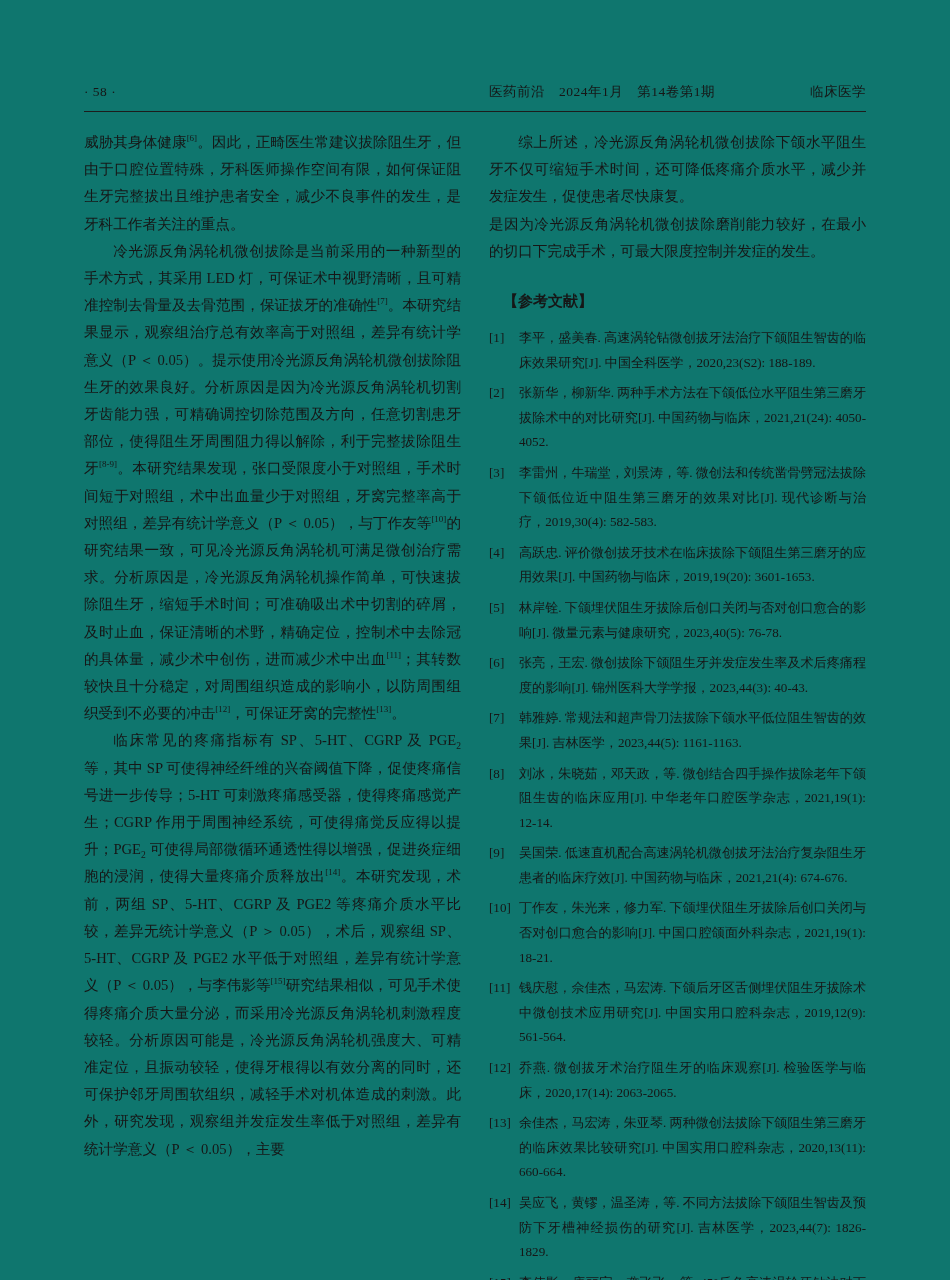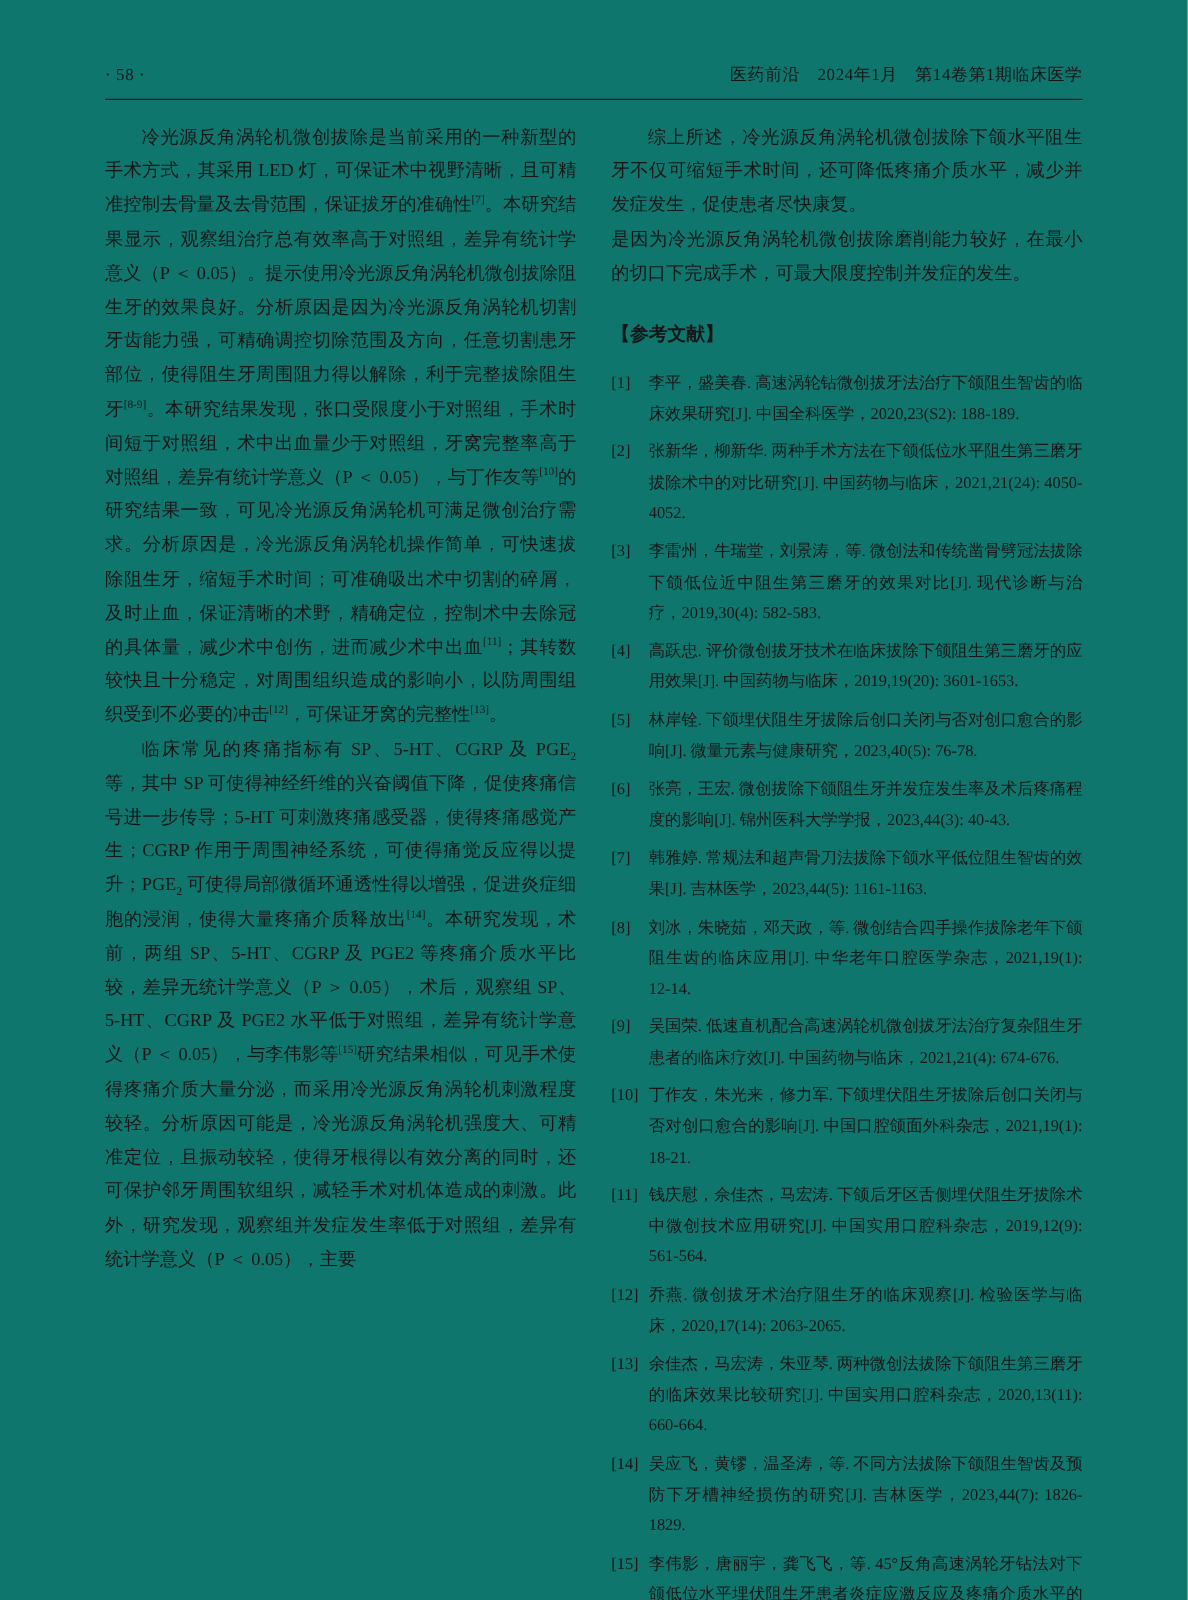--- a/index.html
+++ b/index.html
@@ -15,40 +15,40 @@
     padding: 50px 84px 40px 84px;
     background: #0f766e;
     overflow: hidden;
   }
   .header {
     display: flex; align-items: baseline;
     font-size: 13.5px; line-height: 20px;
     letter-spacing: 0.5px;
   }
   .h-left { width: 405px; }
-  .h-mid  { flex: 1; text-align: right; }
+  .h-mid  { flex: 1; text-align: left; margin-top: 32px; }
   .h-right{ text-align: left; }
   .rule { height: 1px; background: #1c1c1c; margin: 9px 0 17px 0; }
   .columns { display: flex; gap: 28px; }
   .col {
     width: 377px;
     font-size: 14.6px;
     line-height: 27.2px;
     text-align: justify;
   }
   .col p.para { margin: 0; }
   p.indent { text-indent: 2em; }
   sup.cite { font-size: 9px; vertical-align: super; line-height: 0; }
   sub { font-size: 9.5px; line-height: 0; }
   .ref-title {
-    font-family: Liberation Mono, monospace;
+    font-family: Liberation Serif, serif;
     font-weight: 700;
     font-size: 15px;
     line-height: 20px;
-    margin: 26px 0 15px 0;
+    margin: 26px 0 15px 14px;
   }
   .ref {
     display: flex;
     font-size: 13.1px;
     line-height: 24.6px;
     margin-bottom: 6px;
     text-align: justify;
   }
   .ref-num { flex: 0 0 30px; }
   .ref-text { flex: 1; font-family: Liberation Serif, serif; }
@@ -62,20 +62,21 @@
     <span class="h-left">· 58 ·</span>
     <span class="h-mid">医药前沿　2024年1月　第14卷第1期</span>
     <span class="h-right">临床医学</span>
   </div>
 
   <div class="rule"></div>
 
   <div class="columns">
 
     <div class="col" id="left-col">
+        <p class="para"><span>威胁其身体健康</span><sup class="cite">[6]</sup><span>。因此，正畸医生常建议拔除阻生牙，但由于口腔位置特殊，牙科医师操作空间有限，如何保证阻生牙完整拔出且维护患者安全，减少不良事件的发生，是牙科工作者关注的重点。</span></p>
         <p class="para indent"><span>冷光源反角涡轮机微创拔除是当前采用的一种新型的手术方式，其采用 LED 灯，可保证术中视野清晰，且可精准控制去骨量及去骨范围，保证拔牙的准确性</span><sup class="cite">[7]</sup><span>。本研究结果显示，观察组治疗总有效率高于对照组，差异有统计学意义（P ＜ 0.05）。提示使用冷光源反角涡轮机微创拔除阻生牙的效果良好。分析原因是因为冷光源反角涡轮机切割牙齿能力强，可精确调控切除范围及方向，任意切割患牙部位，使得阻生牙周围阻力得以解除，利于完整拔除阻生牙</span><sup class="cite">[8-9]</sup><span>。本研究结果发现，张口受限度小于对照组，手术时间短于对照组，术中出血量少于对照组，牙窝完整率高于对照组，差异有统计学意义（P ＜ 0.05），与丁作友等</span><sup class="cite">[10]</sup><span>的研究结果一致，可见冷光源反角涡轮机可满足微创治疗需求。分析原因是，冷光源反角涡轮机操作简单，可快速拔除阻生牙，缩短手术时间；可准确吸出术中切割的碎屑，及时止血，保证清晰的术野，精确定位，控制术中去除冠的具体量，减少术中创伤，进而减少术中出血</span><sup class="cite">[11]</sup><span>；其转数较快且十分稳定，对周围组织造成的影响小，以防周围组织受到不必要的冲击</span><sup class="cite">[12]</sup><span>，可保证牙窝的完整性</span><sup class="cite">[13]</sup><span>。</span></p>
         <p class="para indent"><span>临床常见的疼痛指标有 SP、5-HT、CGRP 及 PGE</span><sub>2</sub><span> 等，其中 SP 可使得神经纤维的兴奋阈值下降，促使疼痛信号进一步传导；5-HT 可刺激疼痛感受器，使得疼痛感觉产生；CGRP 作用于周围神经系统，可使得痛觉反应得以提升；PGE</span><sub>2</sub><span> 可使得局部微循环通透性得以增强，促进炎症细胞的浸润，使得大量疼痛介质释放出</span><sup class="cite">[14]</sup><span>。本研究发现，术前，两组 SP、5-HT、CGRP 及 PGE2 等疼痛介质水平比较，差异无统计学意义（P ＞ 0.05），术后，观察组 SP、5-HT、CGRP 及 PGE2 水平低于对照组，差异有统计学意义（P ＜ 0.05），与李伟影等</span><sup class="cite">[15]</sup><span>研究结果相似，可见手术使得疼痛介质大量分泌，而采用冷光源反角涡轮机刺激程度较轻。分析原因可能是，冷光源反角涡轮机强度大、可精准定位，且振动较轻，使得牙根得以有效分离的同时，还可保护邻牙周围软组织，减轻手术对机体造成的刺激。此外，研究发现，观察组并发症发生率低于对照组，差异有统计学意义（P ＜ 0.05），主要</span></p>
       </div>
 
     <div class="col">
       <div id="right-col-paras">
           <p class="para indent"><span>综上所述，冷光源反角涡轮机微创拔除下颌水平阻生牙不仅可缩短手术时间，还可降低疼痛介质水平，减少并发症发生，促使患者尽快康复。</span></p>
           <p class="para"><span>是因为冷光源反角涡轮机微创拔除磨削能力较好，在最小的切口下完成手术，可最大限度控制并发症的发生。</span></p>
         </div>
       <div class="ref-title">【参考文献】</div>

